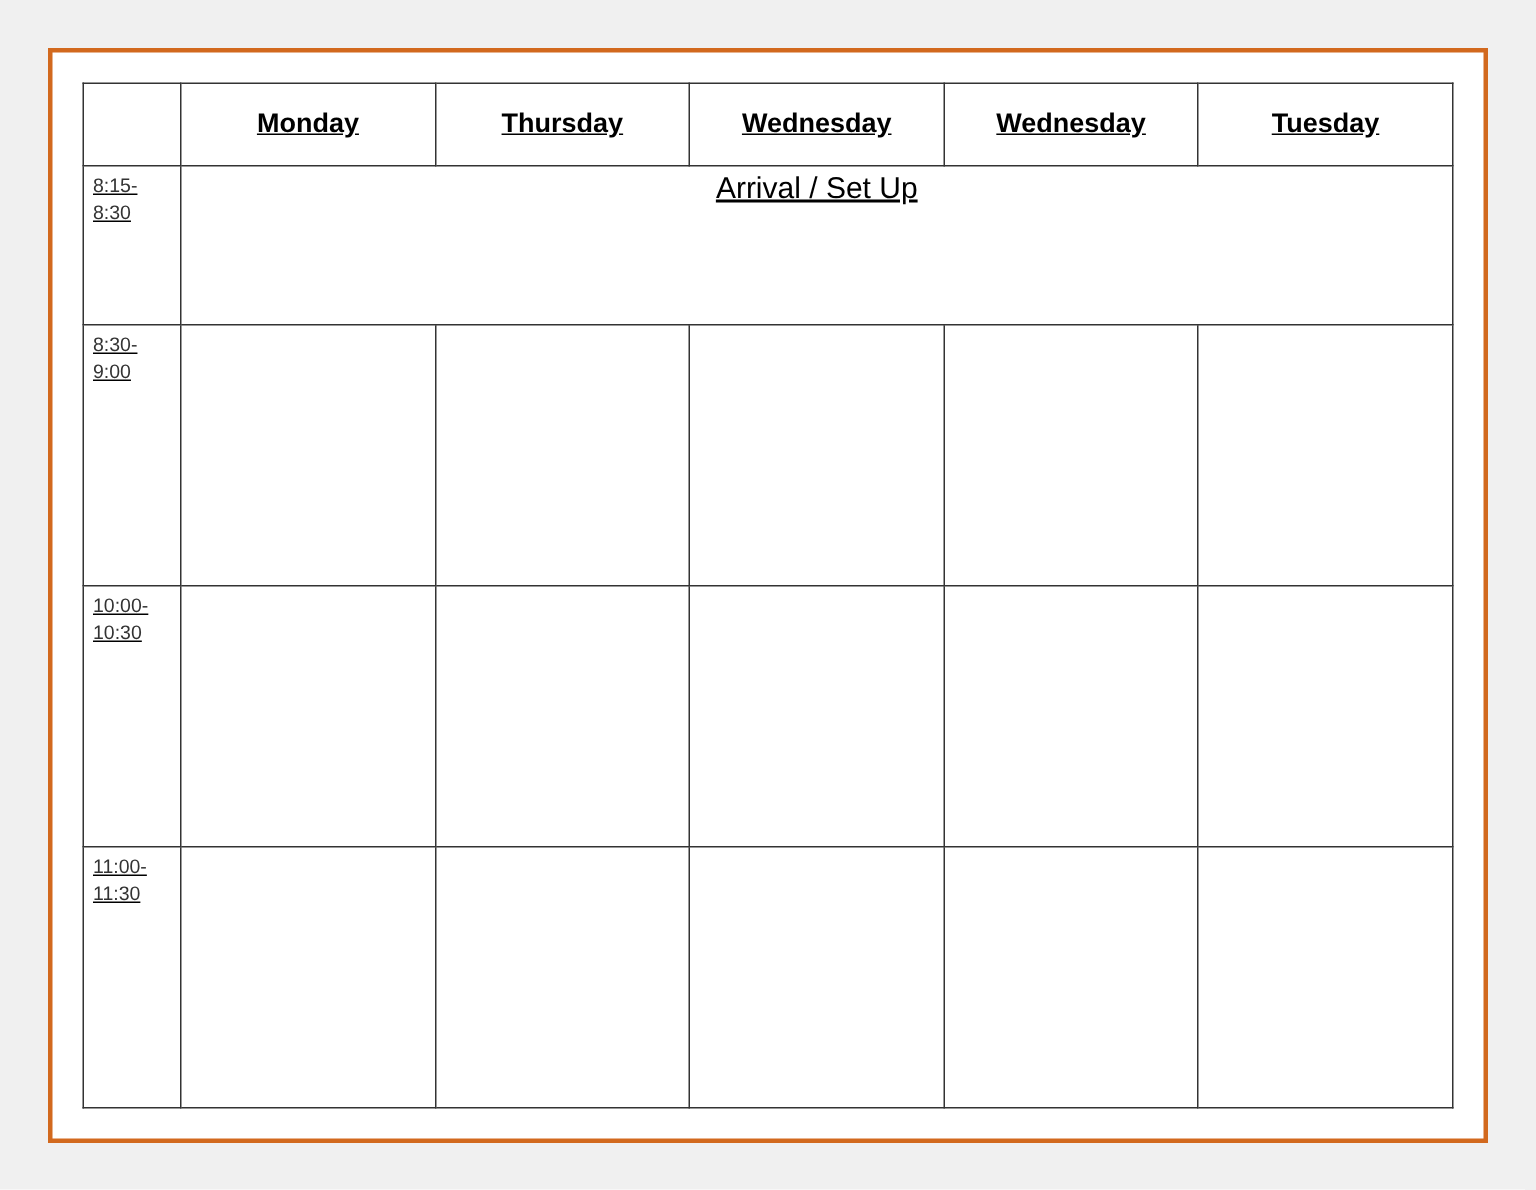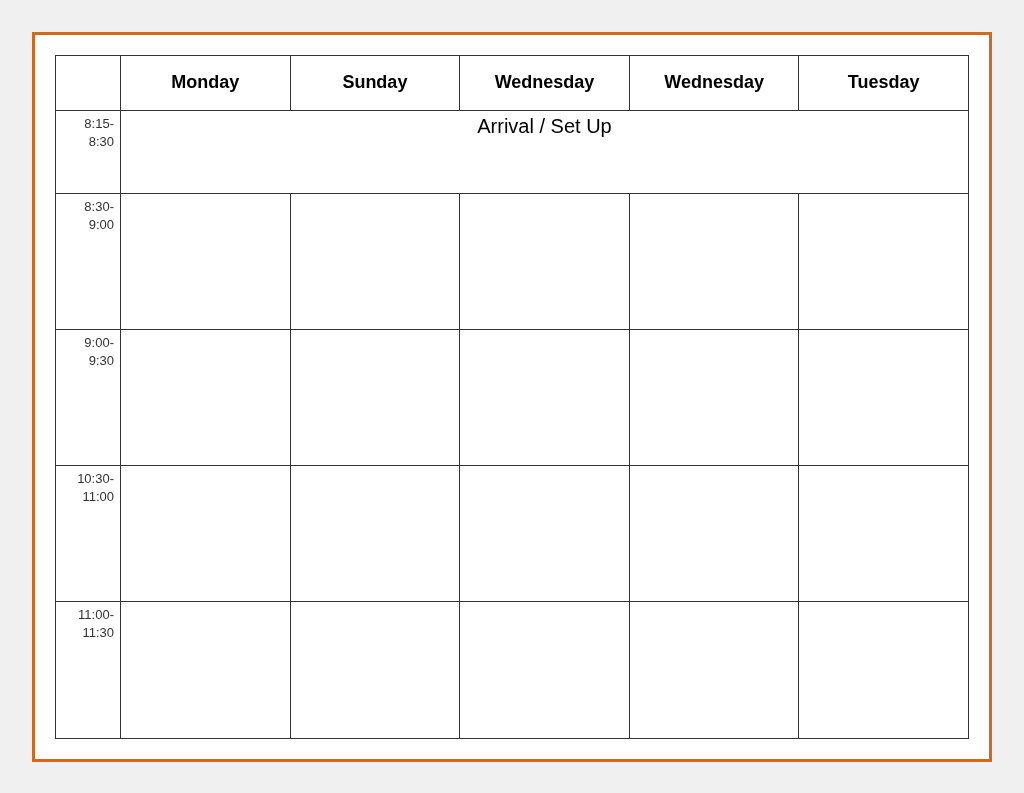--- a/index.html
+++ b/index.html
@@ -26,41 +26,41 @@
       padding: 20px;
       display: flex;
       flex-direction: column;
     }
 
     .schedule-table {
       width: 100%;
       height: 100%;
       border-collapse: collapse;
       table-layout: fixed;
+      text-decoration: underline;
     }
 
     .schedule-table th,
     .schedule-table td {
       border: 1px solid #333;
       padding: 4px 6px;
       vertical-align: top;
     }
 
     .schedule-table th {
       font-weight: bold;
       font-size: 18px;
       text-align: center;
       vertical-align: middle;
       padding: 10px 6px;
     }
 
     .time-col {
       width: 65px;
       min-width: 65px;
-      text-align: right;
     }
 
     .time-cell {
       font-size: 13px;
       line-height: 1.4;
       color: #333;
       white-space: nowrap;
     }
 
     .arrival-cell {
@@ -92,21 +92,21 @@
   </style>
 </head>
 <body>
 
 <div class="page-container">
   <table class="schedule-table">
     <thead>
       <tr class="header-row">
         <th class="time-col header-time"></th>
         <th class="day-col">Monday</th>
-        <th class="day-col">Sunday</th>
+        <th class="day-col">Thursday</th>
         <th class="day-col">Wednesday</th>
         <th class="day-col">Wednesday</th>
         <th class="day-col">Tuesday</th>
       </tr>
     </thead>
     <tbody id="table-body">
     <tr class="arrival-row">
           <td class="time-col time-cell" style="white-space: pre-line;">8:15-
 8:30</td>
           <td colspan="5" class="arrival-cell">Arrival / Set Up</td>
@@ -114,31 +114,22 @@
         <tr>
           <td class="time-col time-cell" style="white-space: pre-line;">8:30-
 9:00</td>
           <td class="day-col"></td>
           <td class="day-col"></td>
           <td class="day-col"></td>
           <td class="day-col"></td>
           <td class="day-col"></td>
         </tr>
         <tr>
-          <td class="time-col time-cell" style="white-space: pre-line;">9:00-
-9:30</td>
-          <td class="day-col"></td>
-          <td class="day-col"></td>
-          <td class="day-col"></td>
-          <td class="day-col"></td>
-          <td class="day-col"></td>
-        </tr>
-        <tr>
-          <td class="time-col time-cell" style="white-space: pre-line;">10:30-
-11:00</td>
+          <td class="time-col time-cell" style="white-space: pre-line;">10:00-
+10:30</td>
           <td class="day-col"></td>
           <td class="day-col"></td>
           <td class="day-col"></td>
           <td class="day-col"></td>
           <td class="day-col"></td>
         </tr>
         <tr>
           <td class="time-col time-cell" style="white-space: pre-line;">11:00-
 11:30</td>
           <td class="day-col"></td>

